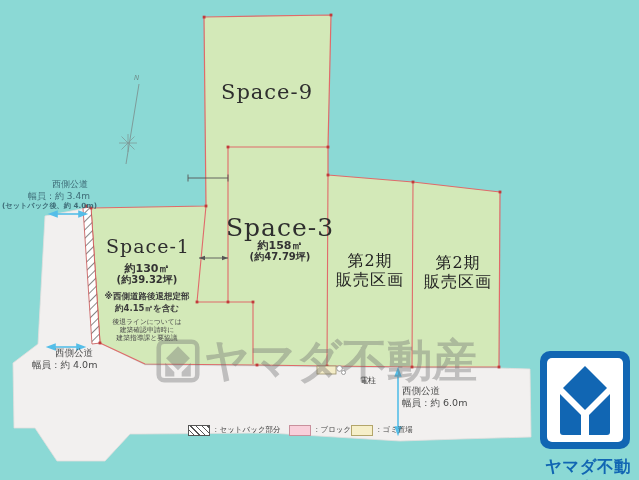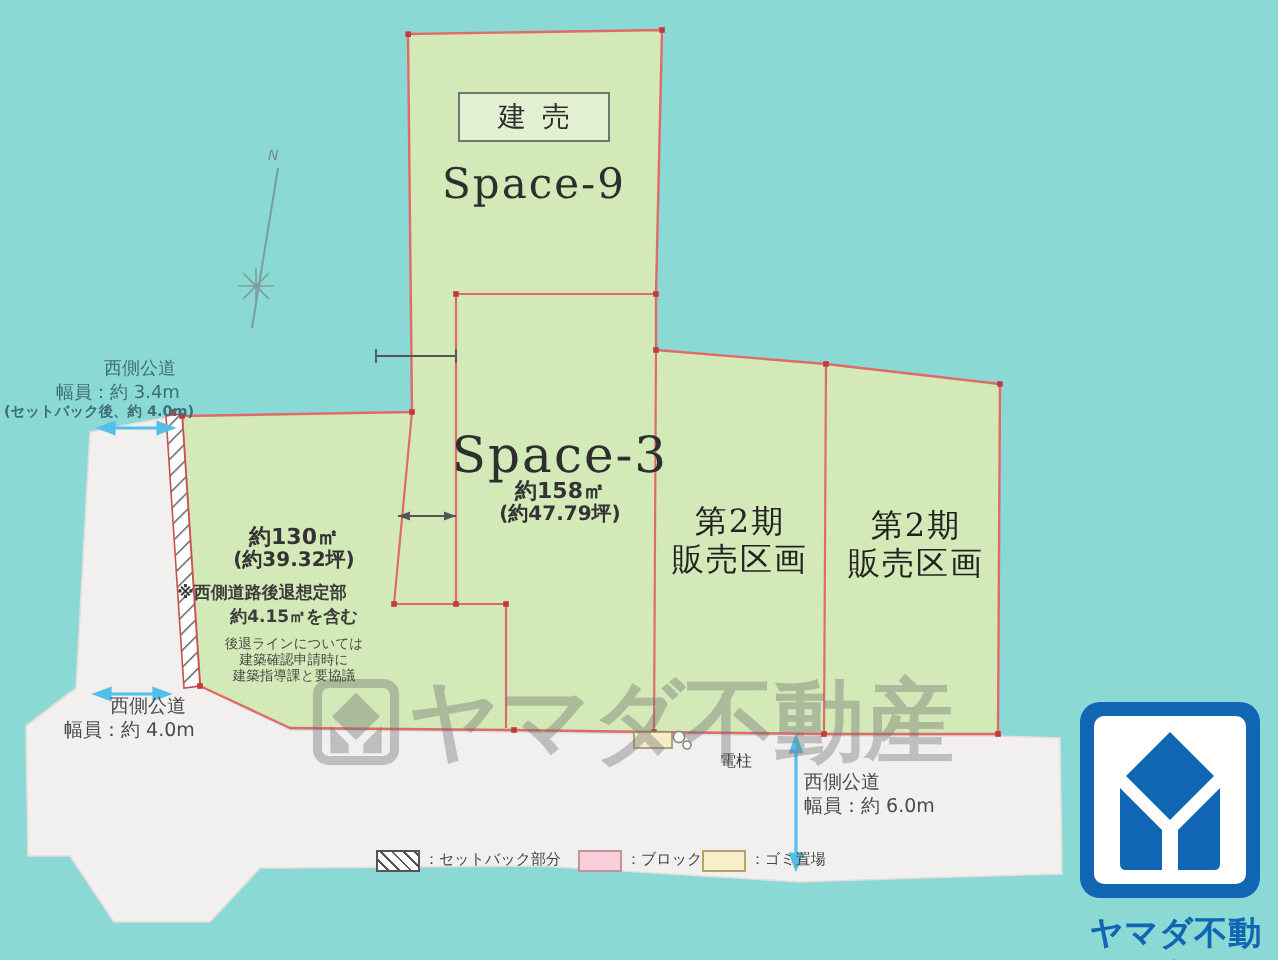--- a/index.html
+++ b/index.html
@@ -146,32 +146,30 @@
   <div class="watermark">
     <svg width="44" height="44" viewBox="0 0 48 48">
       <rect x="3" y="3" width="42" height="42" rx="6" fill="none" stroke="#6f6f6f" stroke-width="5"></rect>
       <polygon points="24,8 37,21 24,34 11,21" fill="#6f6f6f"></polygon>
       <path d="M10,26 L20,36 L20,41 L10,41 Z" fill="#6f6f6f"></path>
       <path d="M38,26 L28,36 L28,41 L38,41 Z" fill="#6f6f6f"></path>
     </svg>
     <span class="wm-text">ヤマダ不動産</span>
   </div>
 
-  <div class="tagbox">
-    <span>建売</span>
-  </div>
   <div class="lbl ctr serif plot-name" style="left:267px;top:80px;font-size:21px;">Space-9</div>
 
   <div class="lbl ctr serif plot-name" style="left:280px;top:213px;">Space-3</div>
   <div class="lbl ctr plot-area" style="left:280px;top:238px;">約158㎡</div>
   <div class="lbl ctr plot-tsubo" style="left:280px;top:250px;">(約47.79坪)</div>
 
+  <div class="lbl ctr serif plot-name" style="left:148px;top:235px;font-size:19px;">Space-1</div>
   <div class="lbl ctr plot-area" style="left:147px;top:261px;">約130㎡</div>
   <div class="lbl ctr plot-tsubo" style="left:147px;top:273px;">(約39.32坪)</div>
-  <div class="lbl ctr plot-note" style="left:131px;top:291px;">※西側道路後退想定部</div>
+  <div class="lbl ctr plot-note" style="left:147px;top:291px;">※西側道路後退想定部</div>
   <div class="lbl ctr plot-note" style="left:147px;top:303px;">約4.15㎡を含む</div>
   <div class="lbl ctr plot-sub" style="left:147px;top:317px;">後退ラインについては</div>
   <div class="lbl ctr plot-sub" style="left:147px;top:325px;">建築確認申請時に</div>
   <div class="lbl ctr plot-sub" style="left:147px;top:333px;">建築指導課と要協議</div>
 
   <div class="lbl ctr serif phase" style="left:370px;top:251px;">第2期</div>
   <div class="lbl ctr serif phase" style="left:370px;top:270px;">販売区画</div>
   <div class="lbl ctr serif phase" style="left:458px;top:253px;">第2期</div>
   <div class="lbl ctr serif phase" style="left:458px;top:272px;">販売区画</div>
 

